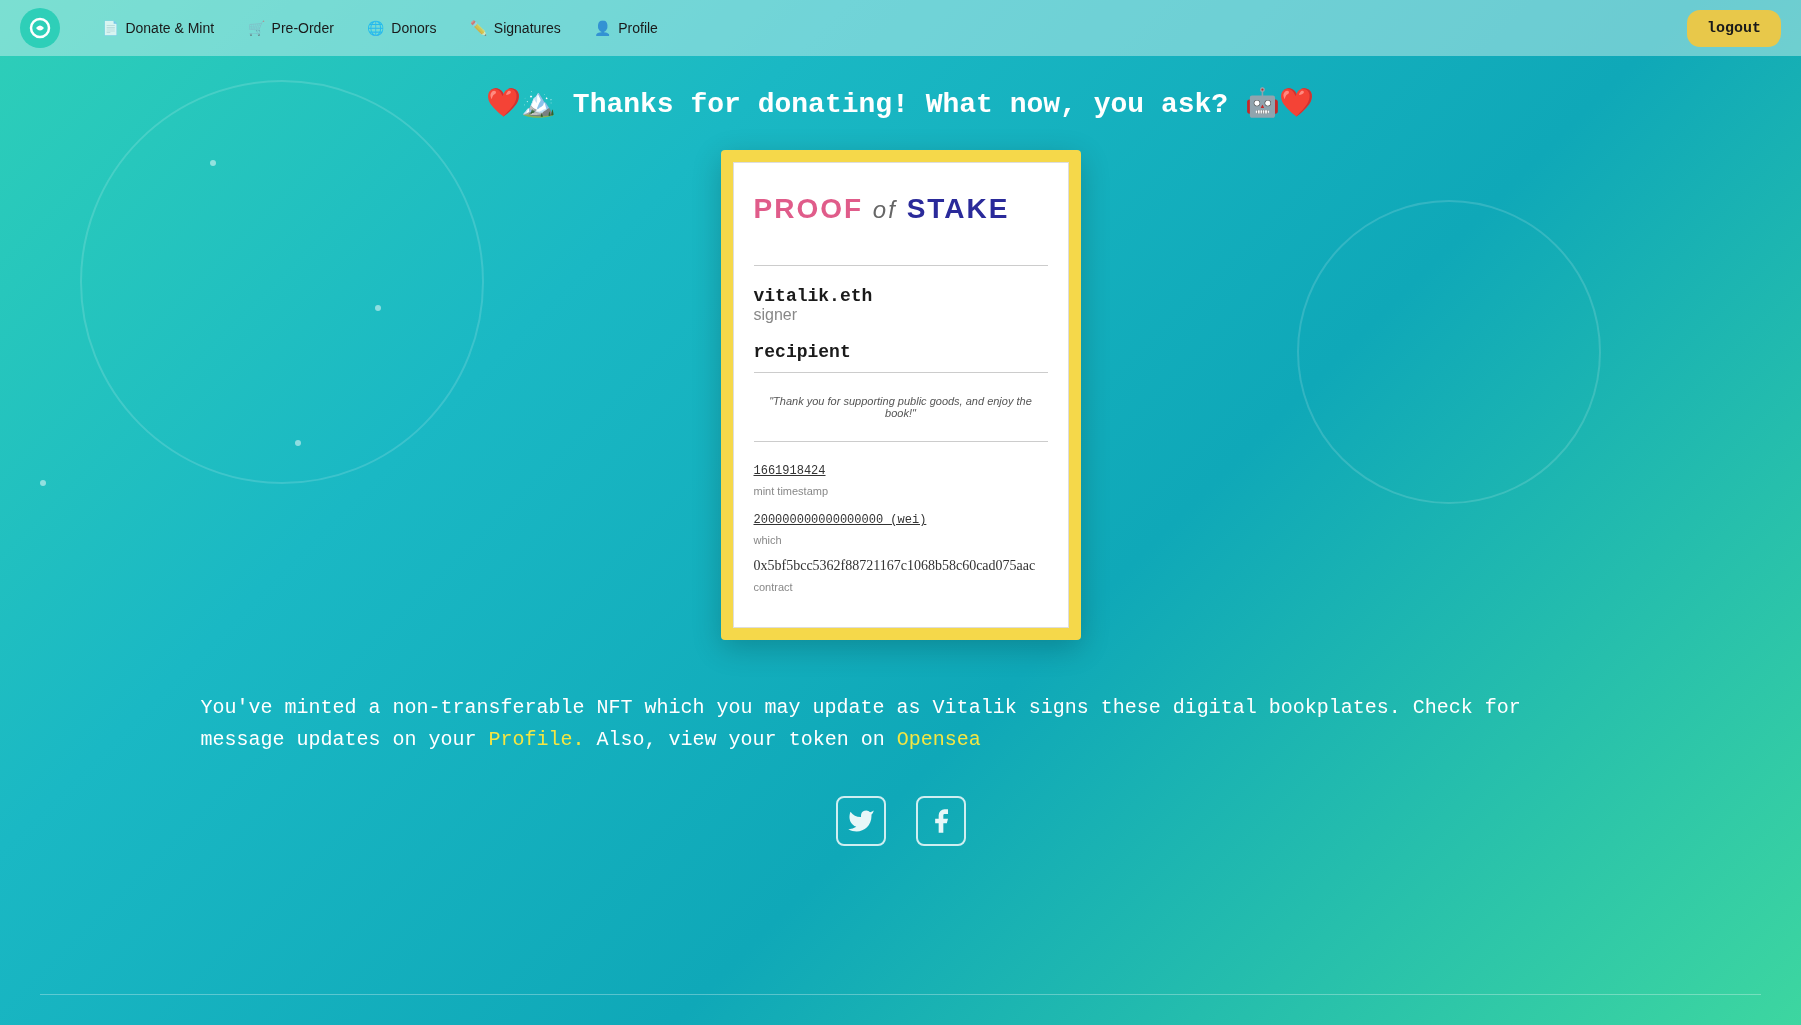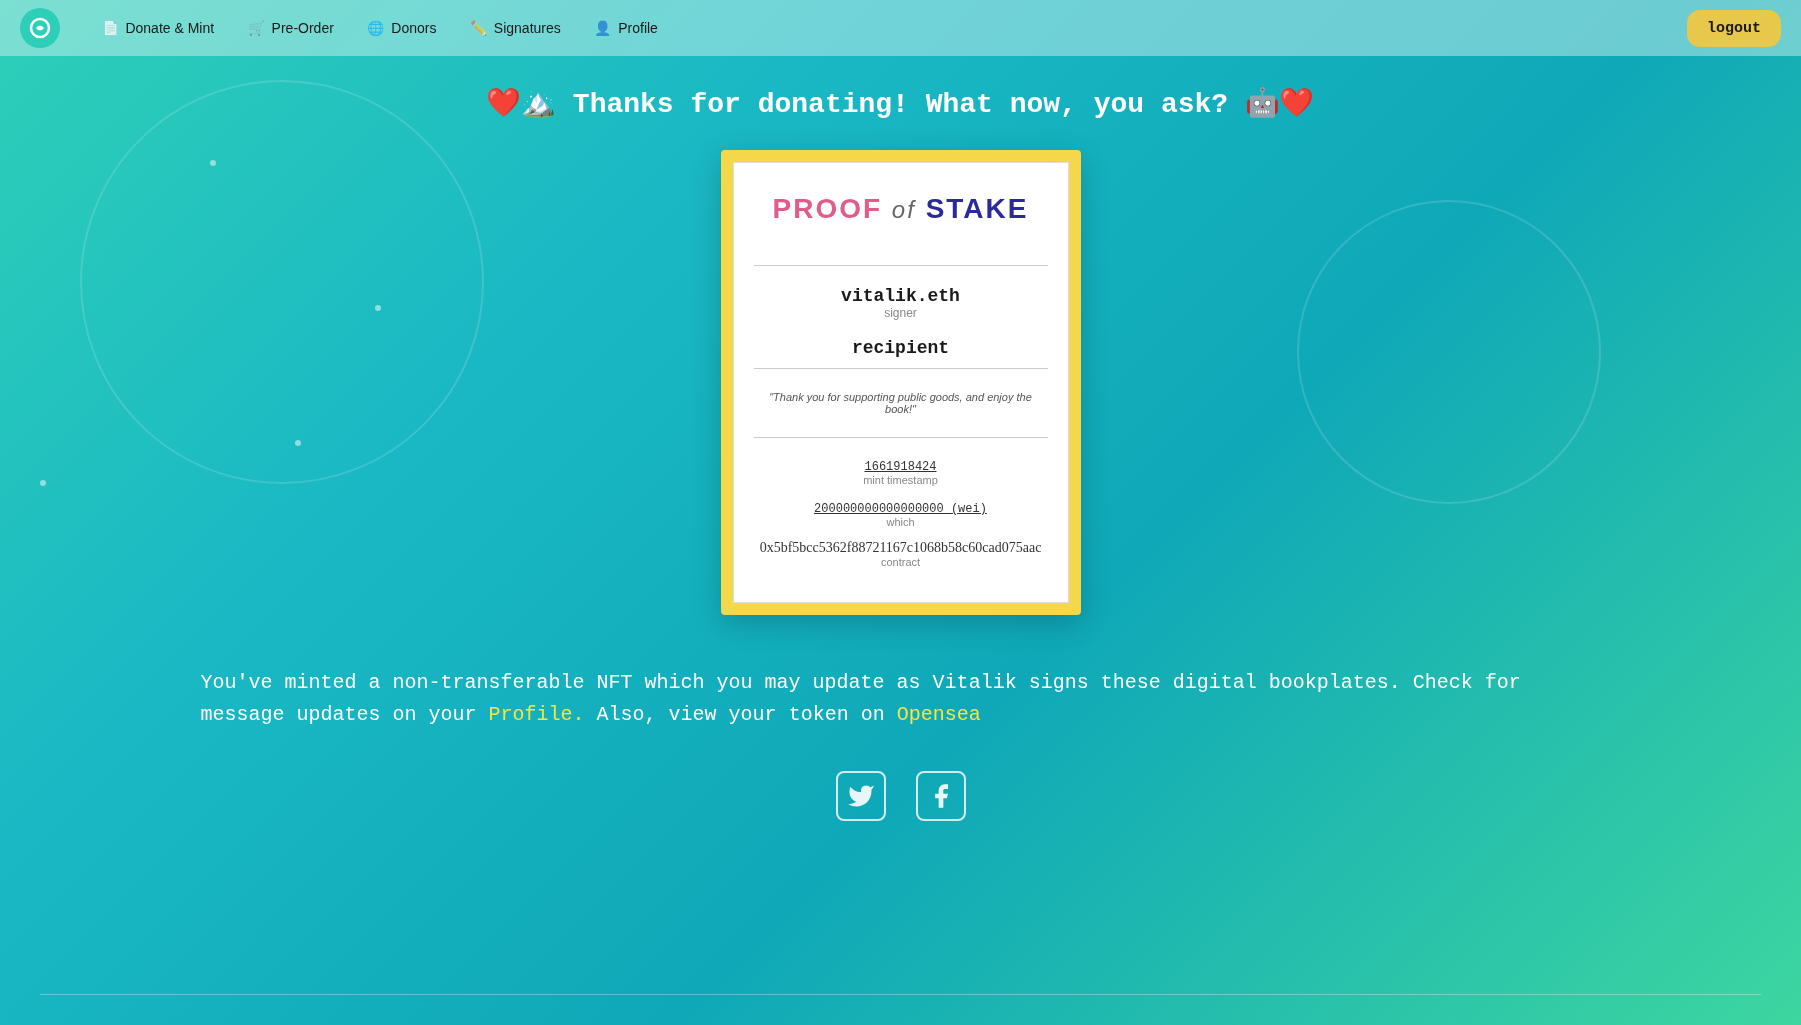--- a/index.html
+++ b/index.html
@@ -122,21 +122,21 @@
       width: 360px;
     }
 
     .certificate-inner {
       background: #fff;
       border: 1px solid #ddd;
       padding: 30px 20px;
       min-height: 430px;
       display: flex;
       flex-direction: column;
-      align-items: center;
+      align-items: flex-start;
     }
 
     .cert-title {
       font-size: 28px;
       font-weight: bold;
       letter-spacing: 2px;
       margin-bottom: 30px;
       font-family: sans-serif;
     }
 
@@ -154,21 +154,21 @@
     .cert-field-value {
       font-size: 18px;
       font-weight: bold;
       color: #1a1a1a;
       margin-top: 10px;
       text-align: center;
       font-family: 'Courier New', Courier, monospace;
     }
 
     .cert-field-label {
-      font-size: 12px;
+      font-size: 16px;
       color: #888;
       margin-bottom: 8px;
       text-align: center;
       font-family: sans-serif;
     }
 
     .cert-quote {
       font-size: 11px;
       color: #555;
       text-align: center;
@@ -184,20 +184,21 @@
       margin-top: 12px;
       font-family: 'Courier New', Courier, monospace;
       text-decoration: underline;
     }
     .cert-data-label {
       font-size: 11px;
       color: #888;
       text-align: center;
       margin-bottom: 4px;
       font-family: sans-serif;
+      margin-top: 7px;
     }
 
     .cert-contract {
       font-size: 14px;
       color: #333;
       text-align: center;
       word-break: break-all;
       margin-top: 8px;
       font-family: Liberation Serif, serif;
     }

